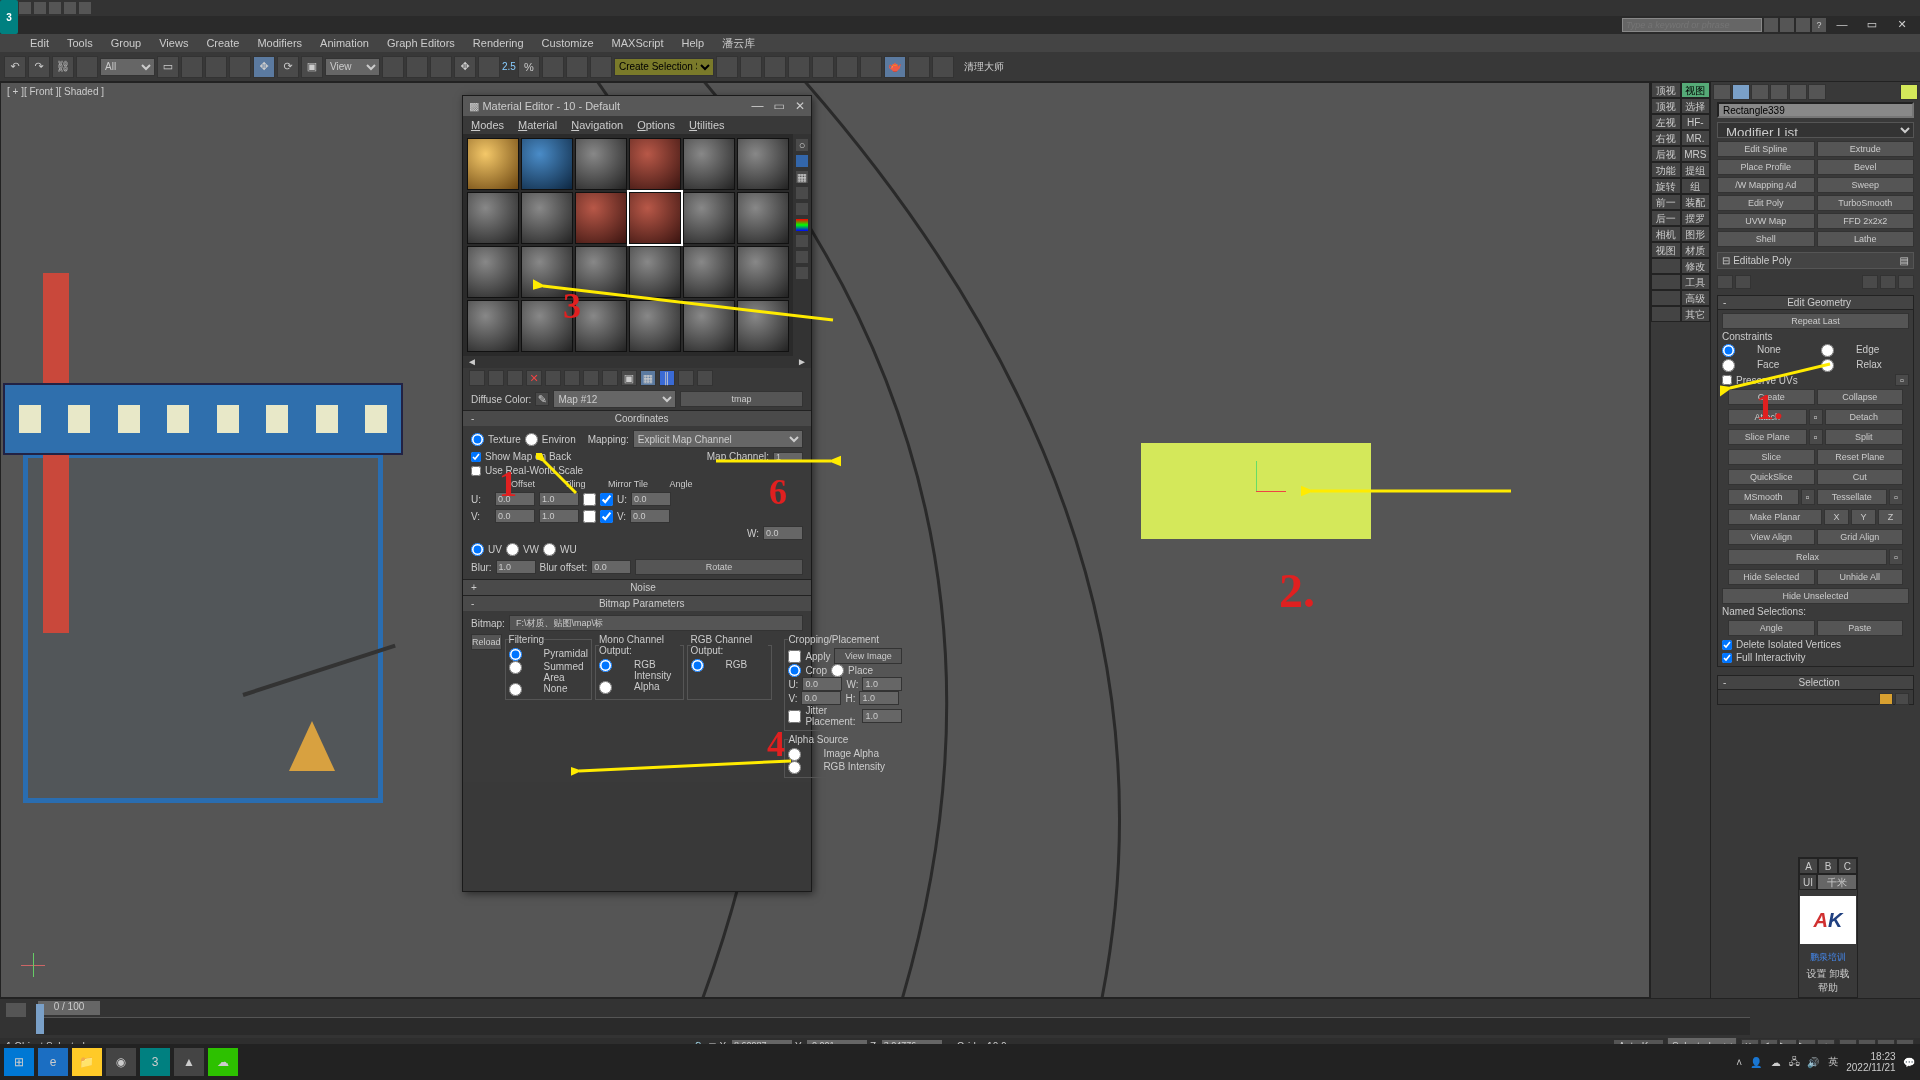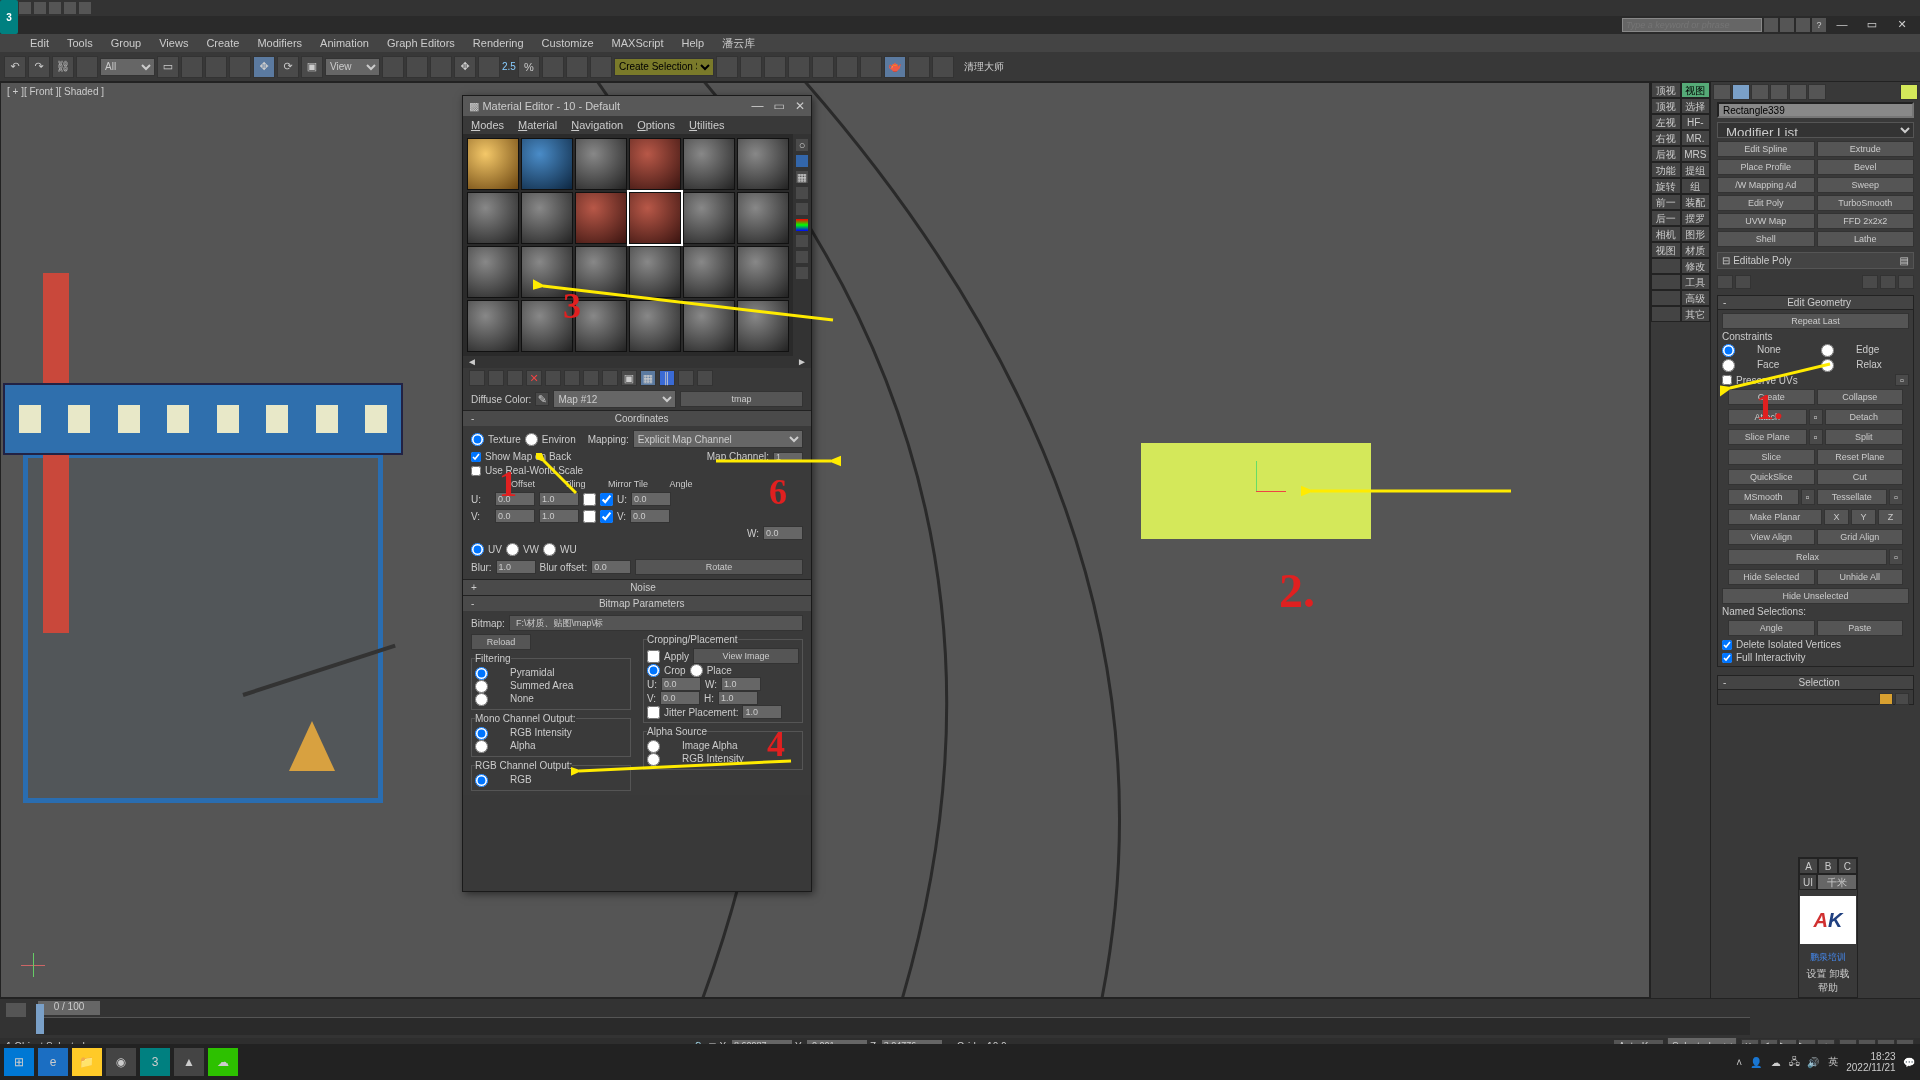--- a/index.html
+++ b/index.html
@@ -667,21 +667,21 @@
       <div class="me-roll-hdr"><span style="float:left;margin-left:6px">+</span><span>Noise</span></div>
     </div>
   <div class="me-roll">
     <div class="me-roll-hdr"><span style="float:left;margin-left:6px">-</span><span>Bitmap Parameters</span></div>
     <div class="me-roll-body">
       <div class="me-row">
           <span>Bitmap:</span>
           <div class="cp-btn" style="flex:1;text-align:left;padding-left:6px">F:\材质、贴图\map\标</div>
         </div>
       <div class="me-row" style="align-items:flex-start;gap:12px">
-        <div style="display:flex;flex-direction:column;gap:3px;flex:1">
+        <div style="display:flex;flex-direction:row;gap:3px;flex:1">
           <div class="cp-btn" style="width:60px">Reload</div>
           <fieldset style="border:1px solid #555;padding:3px">
               <legend>Filtering</legend>
             <div class="radio-row">
                 <input type="radio" checked="" style="">
                 <span>Pyramidal</span>
               </div>
             <div class="radio-row">
                 <input type="radio" style="">
                 <span>Summed Area</span>

